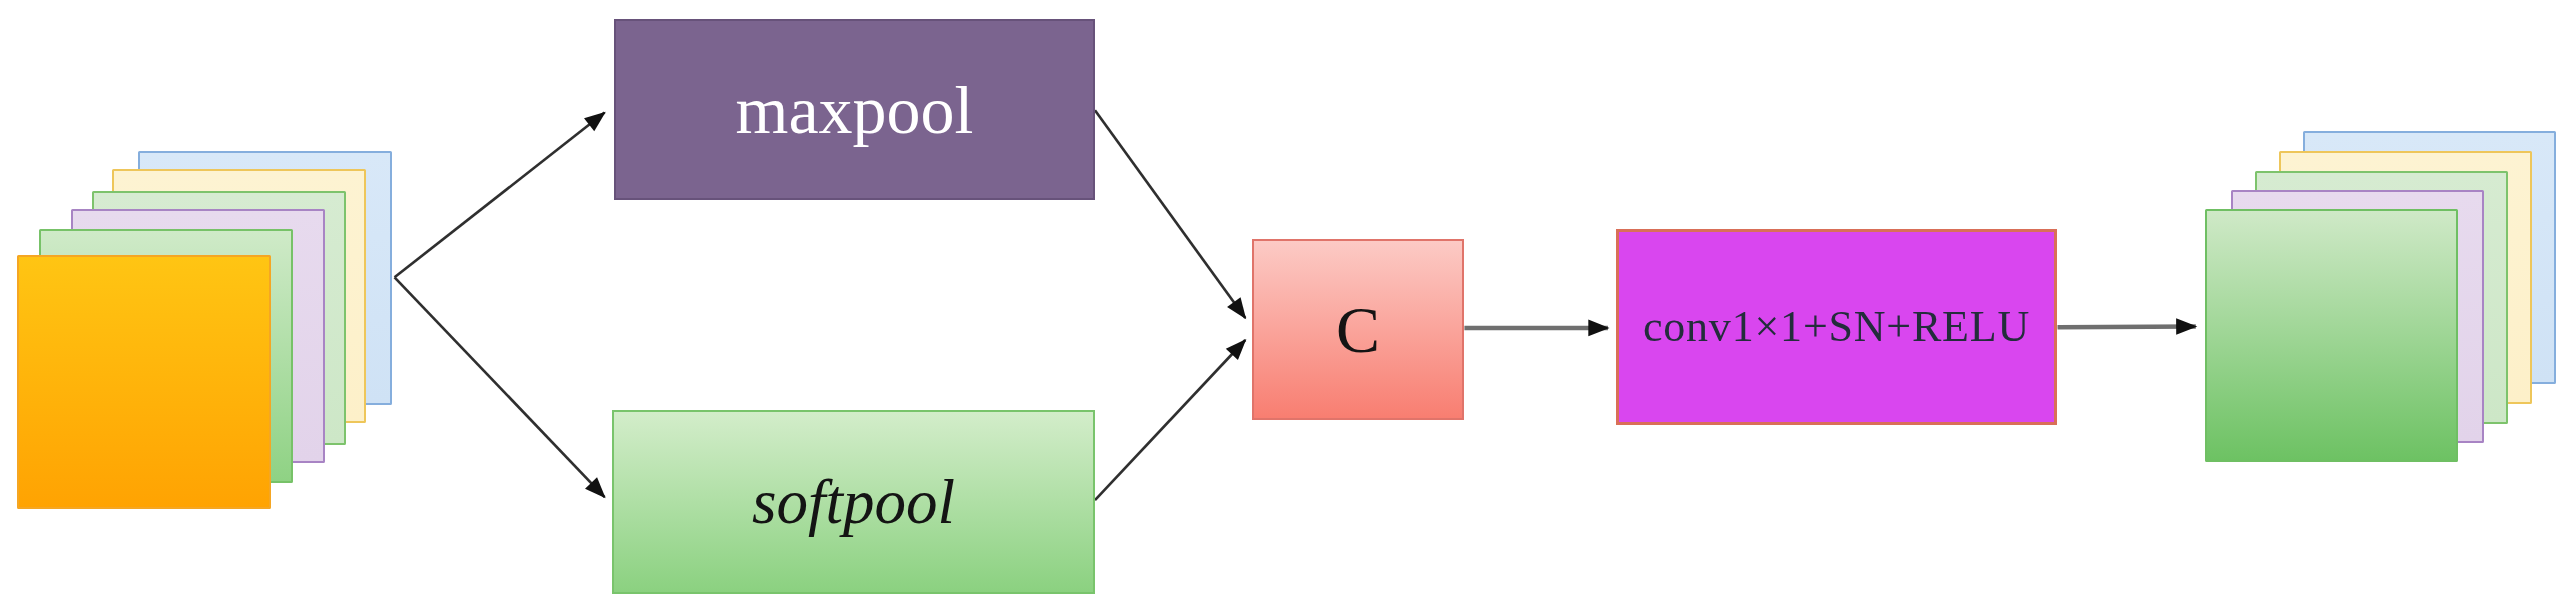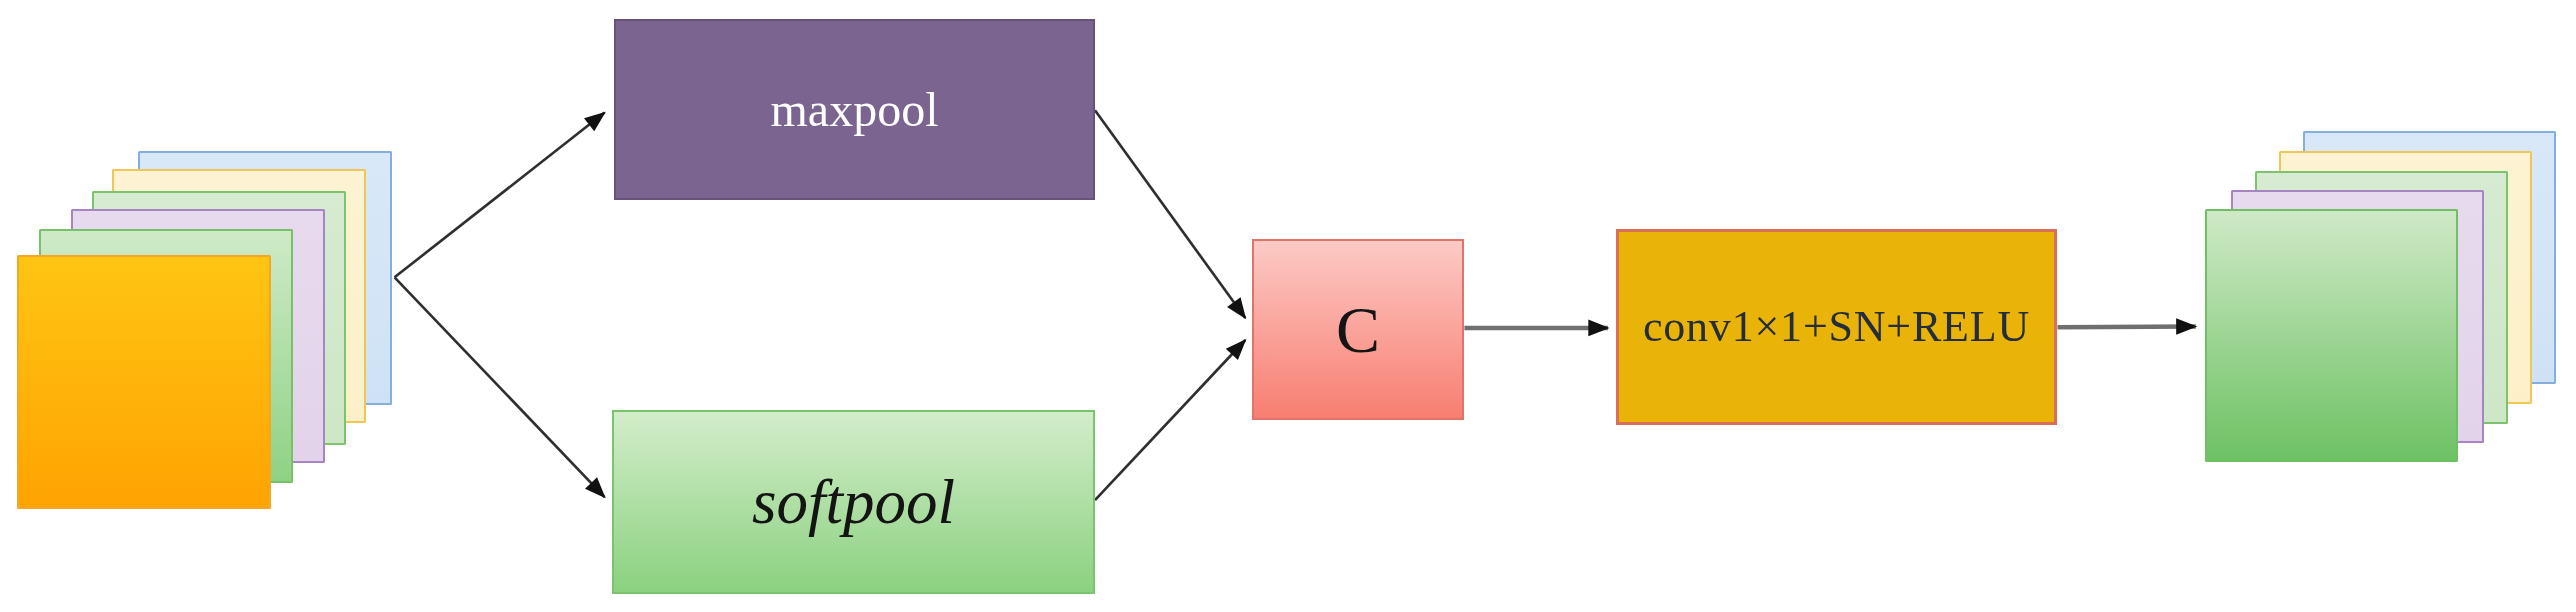--- a/index.html
+++ b/index.html
@@ -18,21 +18,21 @@
     border-radius:1.5px;
   }
   .node{
     position:absolute;
     box-sizing:border-box;
     display:flex;align-items:center;justify-content:center;
     text-align:center;
   }
   .node .label{display:block;line-height:1;}
   #maxpool-box{left:614px;top:19px;width:481px;height:181px;border:2.3px solid;}
-  #maxpool-box .label{font-size:48px;}
+  #maxpool-box .label{font-size:68px;}
   #softpool-box{left:612px;top:410px;width:483px;height:184px;border:2.3px solid;}
   #softpool-box .label{font-size:63px;font-style:italic;}
   #concat-box{left:1252px;top:239px;width:212px;height:181px;border:2.3px solid;}
   #concat-box .label{font-size:66px;}
   #conv-box{left:1616px;top:229px;width:441px;height:196px;border:3.8px solid;}
   #conv-box .label{font-size:44px;letter-spacing:0.8px;}
   svg.arrows{position:absolute;left:0;top:0;pointer-events:none;}
   .arrow-thin{fill:none;stroke-width:3.5px;}
   .arrow-thick{fill:none;stroke-width:6px;}
 </style>
@@ -69,21 +69,21 @@
   </div>
 
   <div class="node" id="softpool-box" style="background: linear-gradient(rgb(211, 237, 202), rgb(139, 209, 128)); border-color: rgb(121, 196, 108); color: rgb(20, 20, 20);">
     <span class="label">softpool</span>
   </div>
 
   <div class="node" id="concat-box" style="background: linear-gradient(rgb(252, 202, 197), rgb(248, 126, 113)); border-color: rgb(224, 116, 106); color: rgb(20, 20, 20);">
     <span class="label">C</span>
   </div>
 
-  <div class="node" id="conv-box" style="background: #eab308; border-color: rgb(217, 111, 88); color: rgb(35, 45, 59);">
+  <div class="node" id="conv-box" style="background: #d946ef; border-color: rgb(217, 111, 88); color: rgb(35, 45, 59);">
     <span class="label">conv1×1+SN+RELU</span>
   </div>
 
   <div id="output-stack">
       <div class="layer" style="left: 2303px; top: 131px; width: 253px; height: 253px; border-color: rgb(133, 174, 221); background: linear-gradient(rgb(216, 232, 248), rgb(207, 226, 245));"></div>
       <div class="layer" style="left: 2279px; top: 151px; width: 253px; height: 253px; border-color: rgb(238, 198, 90); background: linear-gradient(rgb(253, 243, 210), rgb(253, 240, 201));"></div>
       <div class="layer" style="left: 2255px; top: 171px; width: 253px; height: 253px; border-color: rgb(125, 195, 108); background: linear-gradient(rgb(214, 235, 209), rgb(205, 231, 199));"></div>
       <div class="layer" style="left: 2231px; top: 190px; width: 253px; height: 253px; border-color: rgb(168, 132, 196); background: linear-gradient(rgb(231, 218, 238), rgb(226, 211, 234));"></div>
       <div class="layer" style="left: 2205px; top: 209px; width: 253px; height: 253px; border-color: rgb(111, 191, 99); background: linear-gradient(rgb(207, 233, 199), rgb(109, 194, 99));"></div>
     </div>

